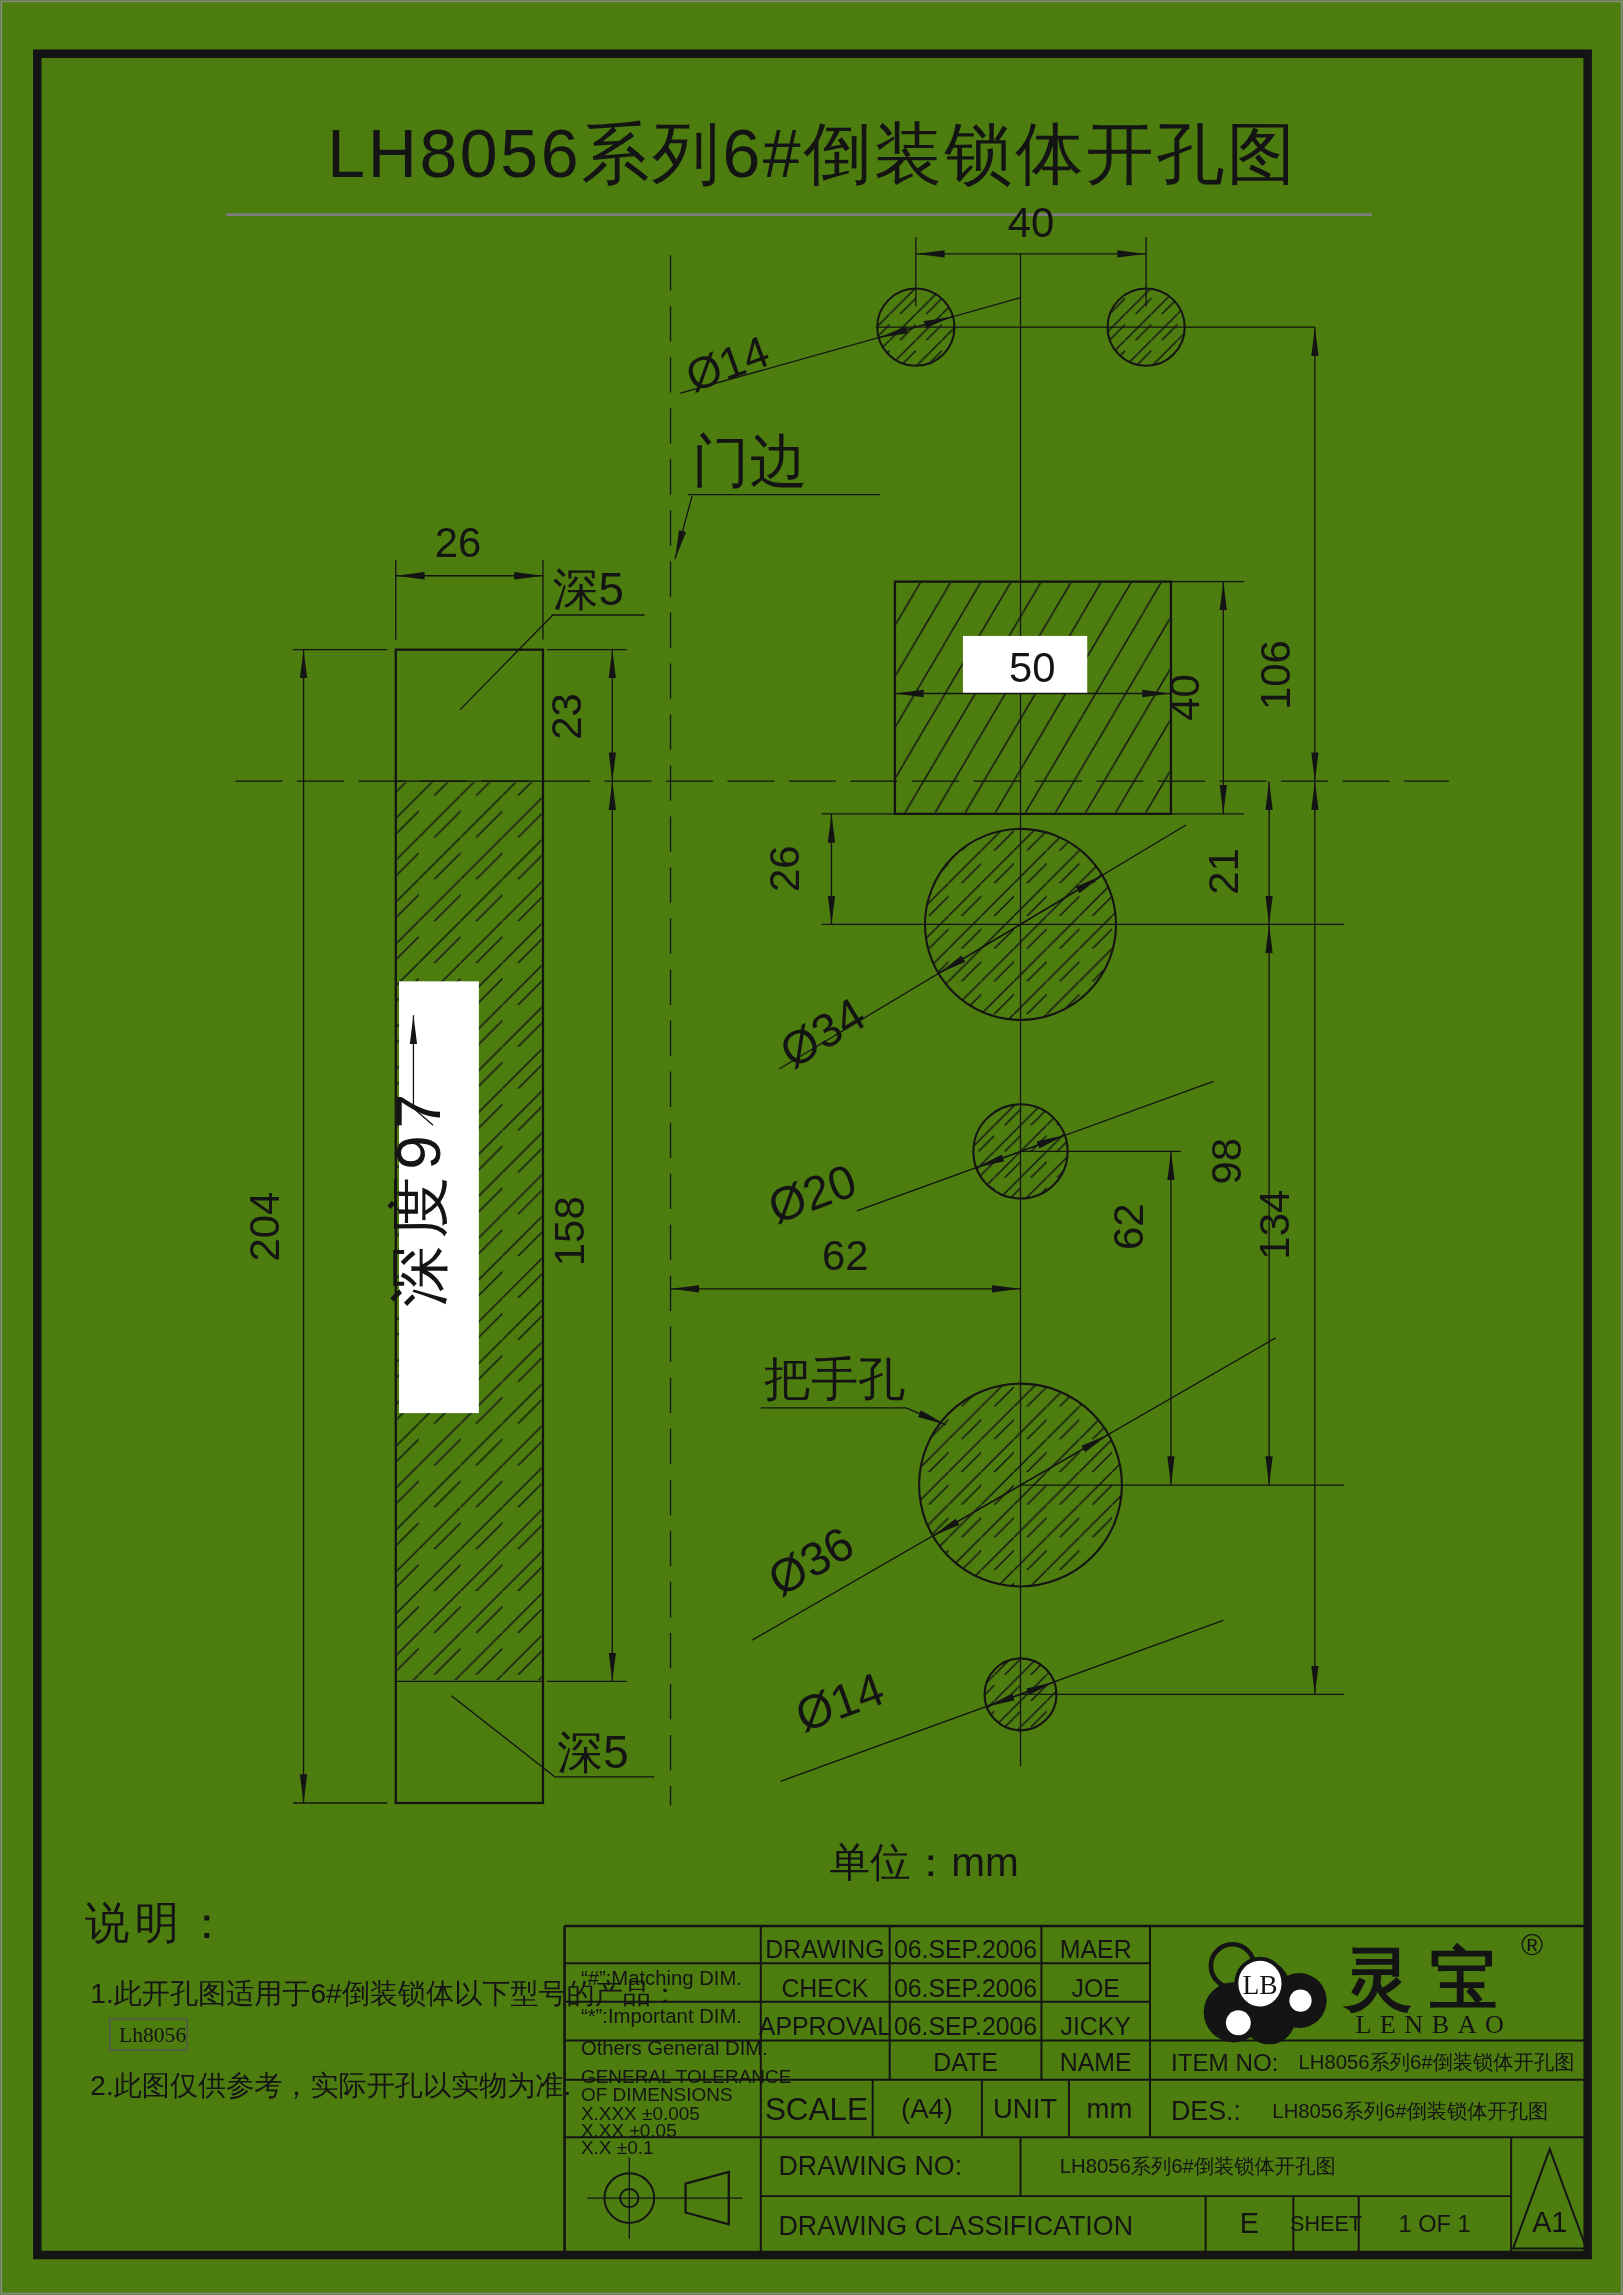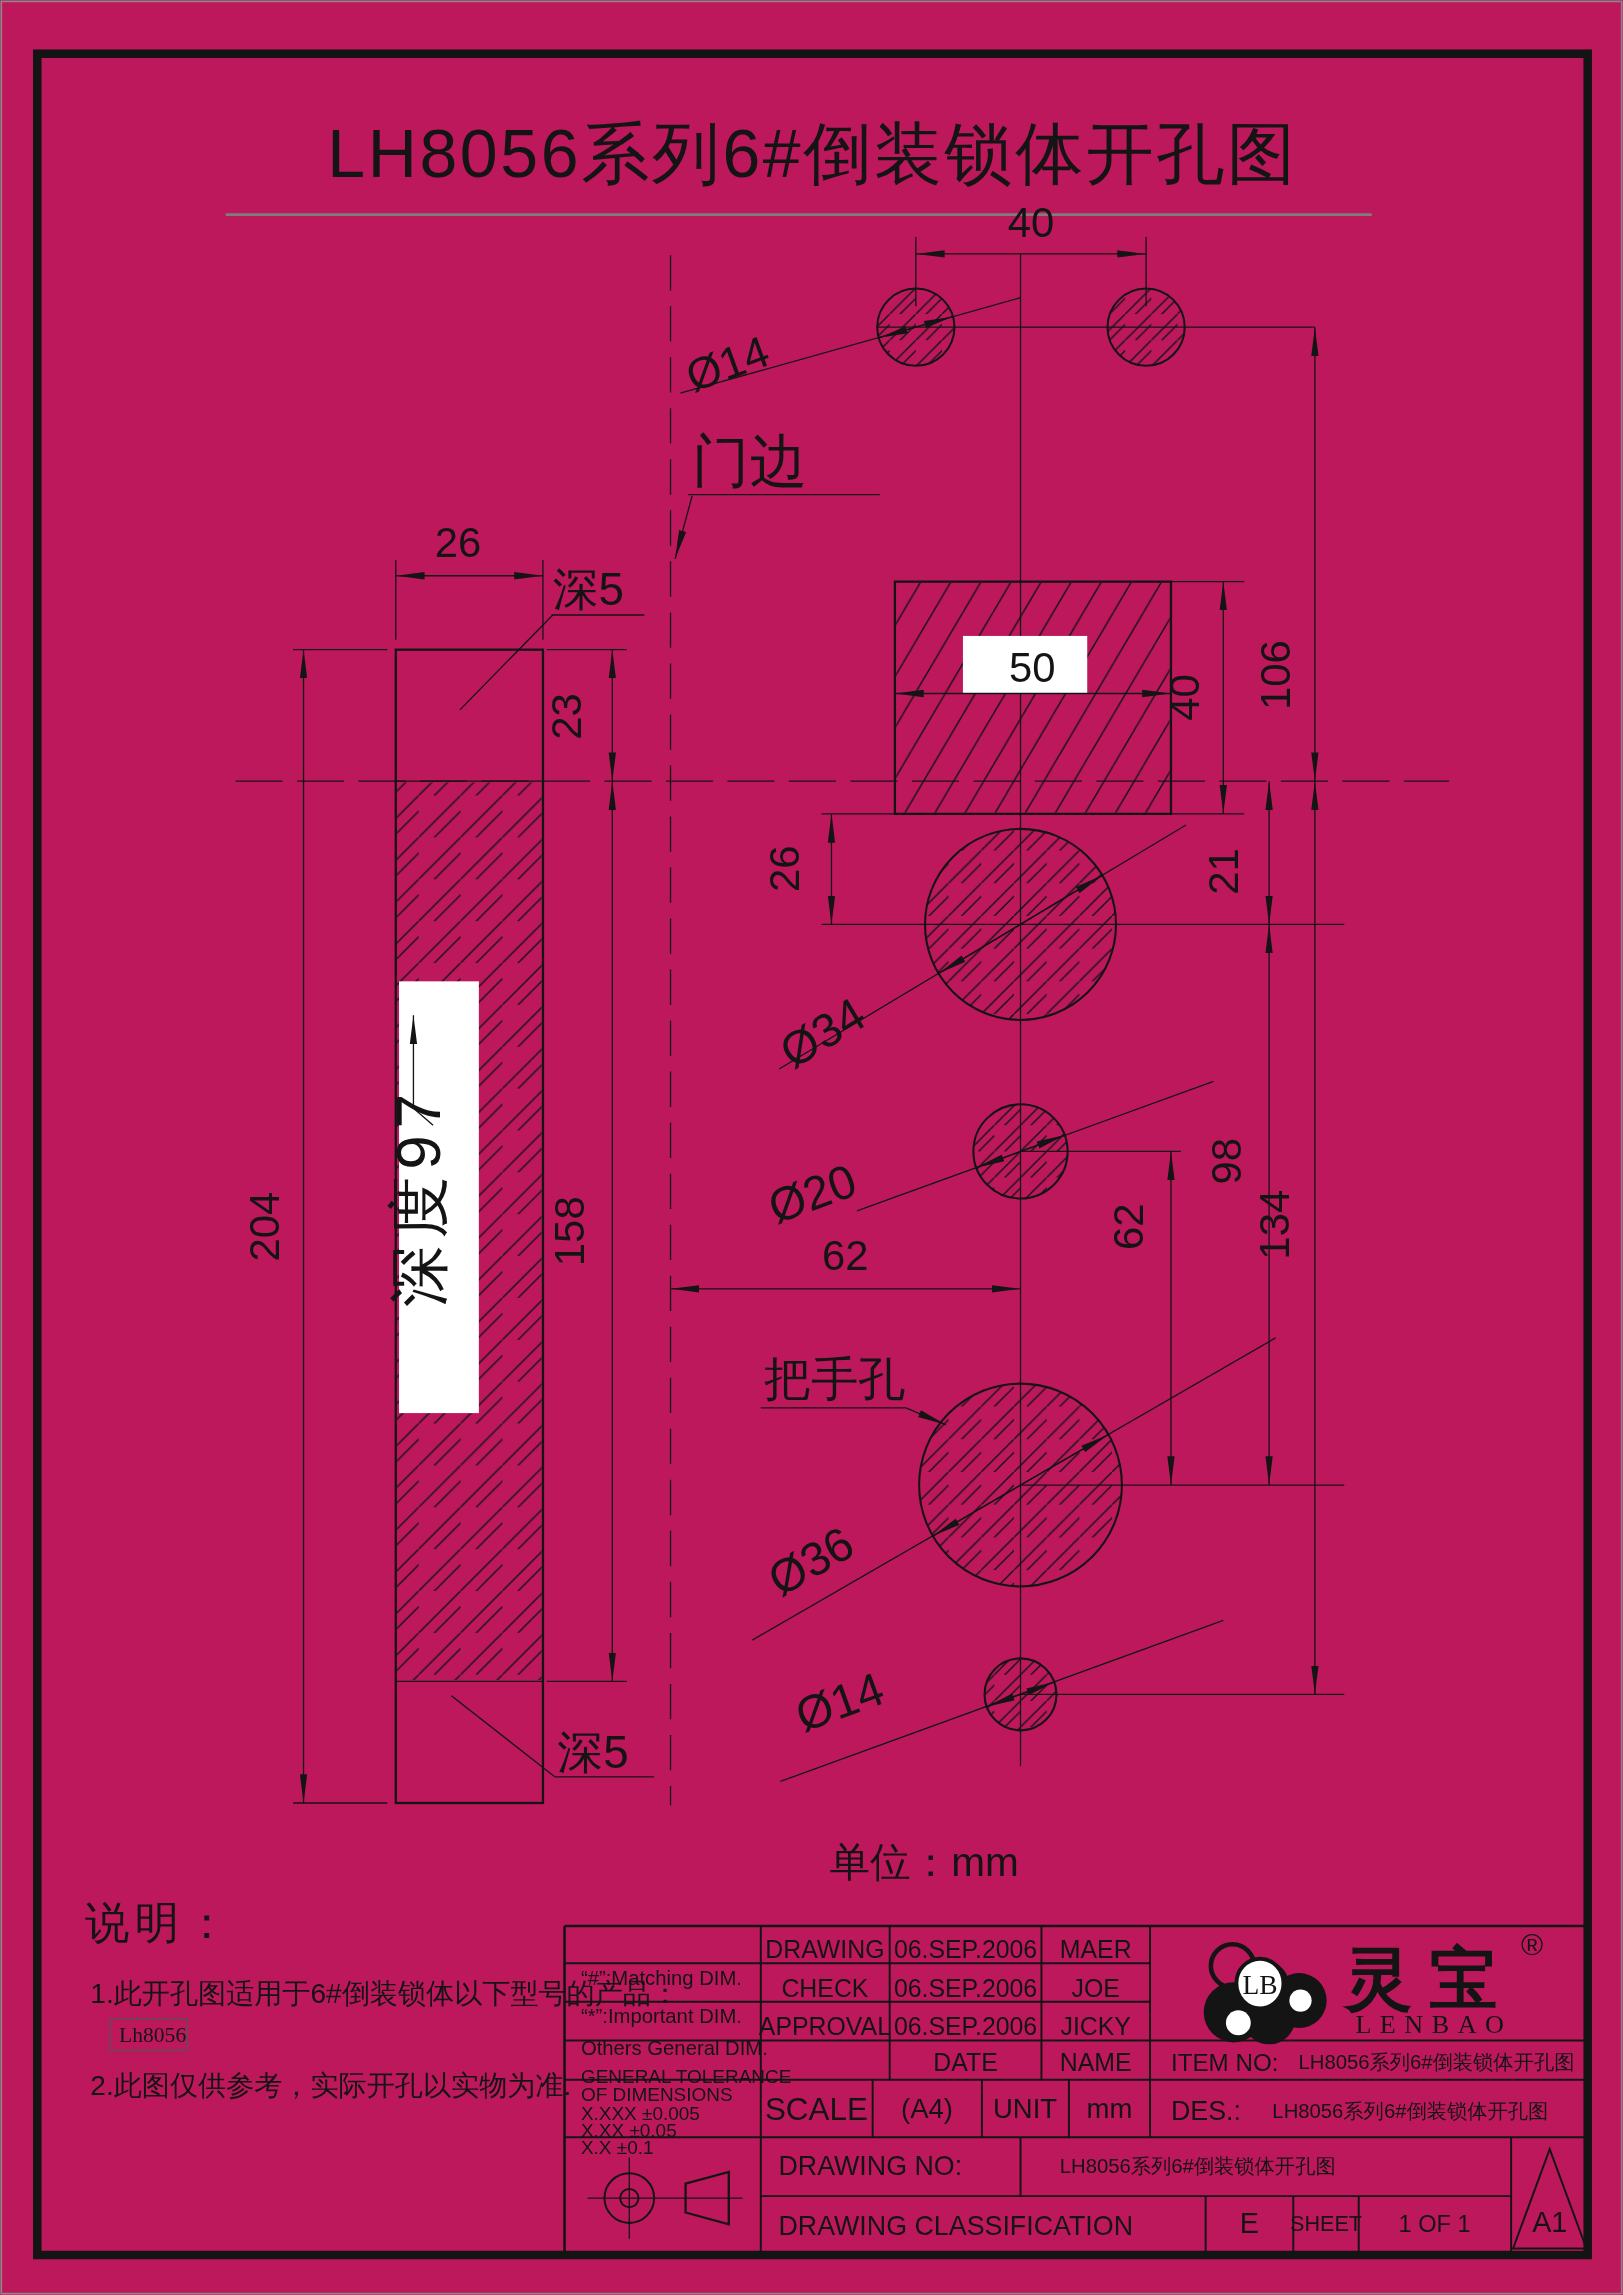--- a/index.html
+++ b/index.html
@@ -1,16 +1,16 @@
 <!DOCTYPE html>
 <html style="font-size:10.5px"><head>
 <meta charset="utf-8">
 <style>
   html,body{margin:0;padding:0;background:#e8e8e8;}
-  #page{position:relative;width:1623px;height:2295px;background:#be185d;margin:0 auto;
+  #page{position:relative;width:1623px;height:2295px;background:#4d7c0f;margin:0 auto;
         font-family:"Liberation Sans",sans-serif;}
   svg{position:absolute;left:0;top:0;}
   text{fill:#141414;}
   .ln{stroke:#141414;stroke-width:2;fill:none;}
   .obj{stroke:#141414;stroke-width:3.5;fill:none;}
   .thin{stroke:#141414;stroke-width:2;fill:none;}
   .dim{stroke:#141414;stroke-width:2;fill:none;}
   .tbl{stroke:#141414;stroke-width:4;fill:none;}
   .tbl2{stroke:#141414;stroke-width:3;fill:none;}
   .num{font-size:64px;}

